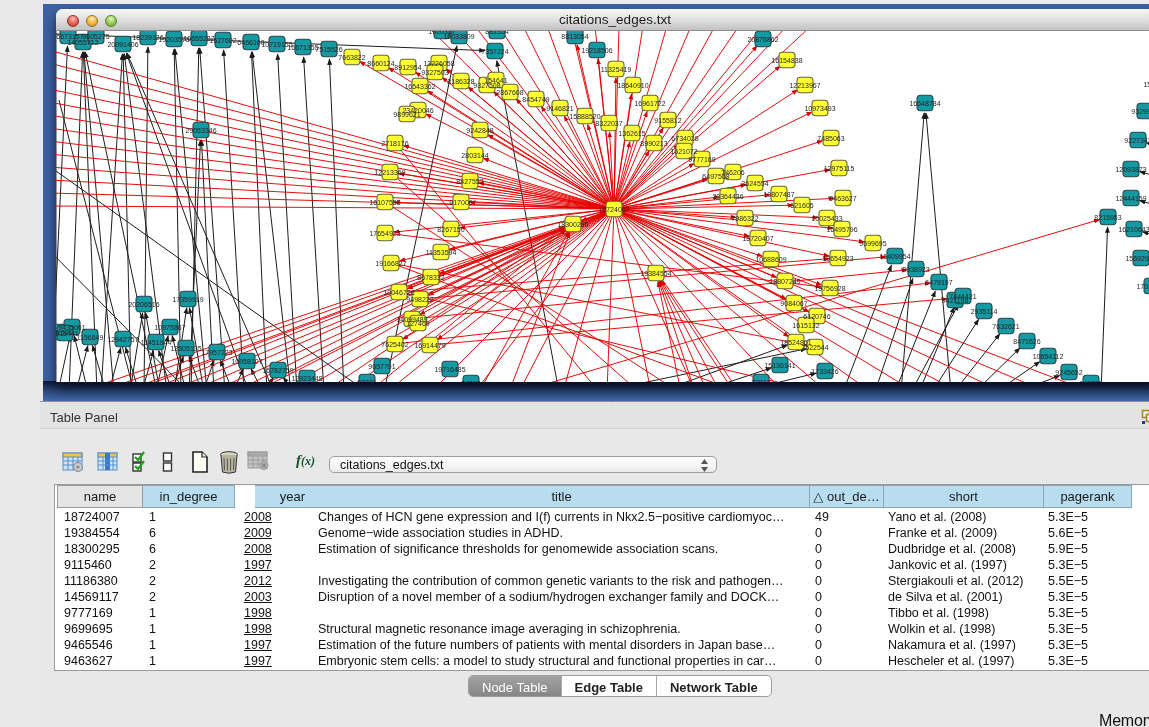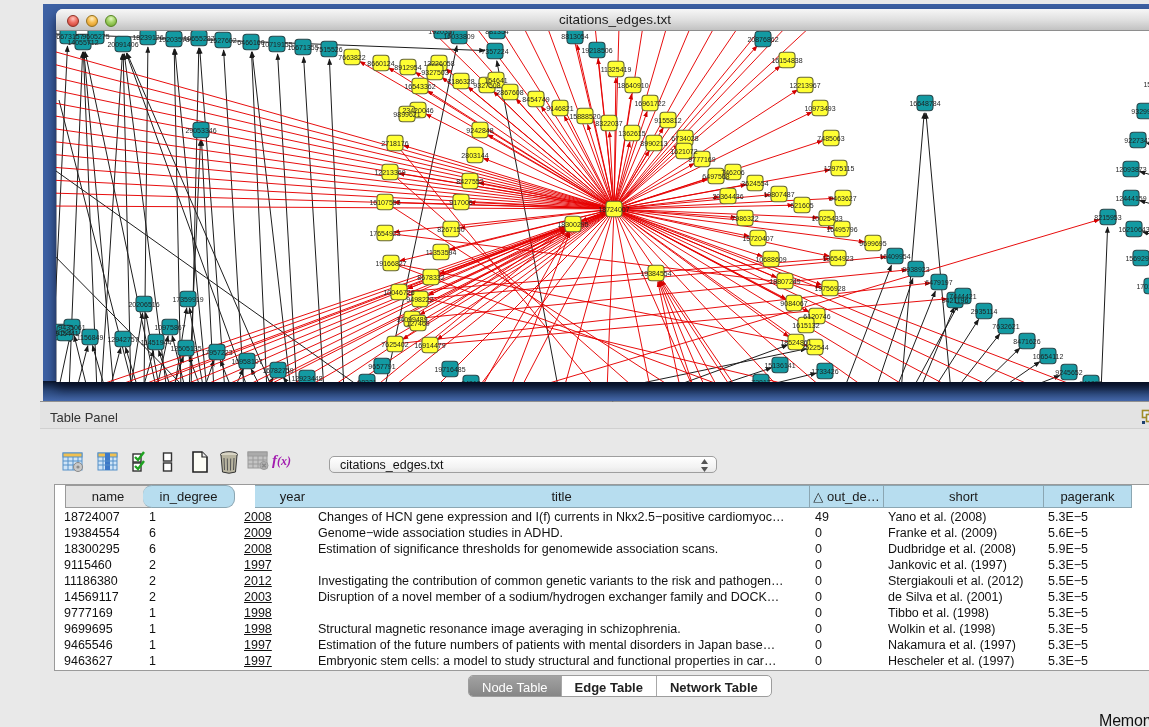--- a/index.html
+++ b/index.html
@@ -668,33 +668,33 @@
         <path d="M2 4 L3.5 21 Q10 23.5 16.5 21 L18 4" fill="#b8b4a0" stroke="#333"></path>
         <path d="M5 7 L5.5 19 M8.3 7.5 L8.5 19.5 M11.7 7.5 L11.5 19.5 M15 7 L14.5 19" stroke="#555"></path>
       </svg>
       <svg class="ic" style="left:207px" width="22" height="20" viewBox="0 0 22 20">
         <rect x="1" y="1" width="19" height="16" fill="#c4c4c4" stroke="#9a9a9a"></rect>
         <rect x="1" y="1" width="19" height="4" fill="#ababab" stroke="#9a9a9a"></rect>
         <path d="M1 9h19M1 13h19M6 5v12M11 5v12M16 5v12" stroke="#9a9a9a" fill="none"></path>
         <circle cx="17" cy="14.5" r="4" fill="#b0b0b0" stroke="#999"></circle>
         <path d="M15.2 12.7l3.6 3.6M18.8 12.7l-3.6 3.6" stroke="#888" stroke-width="1.3"></path>
       </svg>
-      <div class="ic" style="left:232px; top:22px; font-size:15px; font-style:italic; font-weight:bold; color:#a21caf; font-family:'Liberation Serif',serif;">f<span style="font-size:12px;">(x)</span></div>
+      <div class="ic" style="left:256px; top:22px; font-size:15px; font-style:italic; font-weight:bold; color:#14532d; font-family:'Liberation Serif',serif;">f<span style="font-size:12px;">(x)</span></div>
       <div id="dd">
         <div class="txt">citations_edges.txt</div>
         <svg class="arr" width="9" height="15" viewBox="0 0 9 15">
           <path d="M4.5 1 L8 6 L1 6 z" fill="#555"></path>
           <path d="M4.5 14 L8 9 L1 9 z" fill="#555"></path>
         </svg>
       </div>
     </div>
     <div id="tablebox">
       <div id="thead">
-        <div class="th first" style="left:8px; width:86px;">name</div>
-        <div class="th" style="left:86px; width:92px;border-radius:9px;">in_degree</div>
+        <div class="th first" style="left:0px; width:86px;">name</div>
+        <div class="th" style="left:86px; width:92px;">in_degree</div>
         <div class="th" style="left:198px; width:76px;">year</div>
         <div class="th" style="left:257px; width:496px;">title</div>
         <div class="th" style="left:753px; width:74px;">△ out_de…</div>
         <div class="th" style="left:827px; width:160px;">short</div>
         <div class="th" style="left:987px; width:88px;">pagerank</div>
       </div>
       <div id="tbody">
 <div class="tr">
             <div class="c0">18724007</div>
             <div class="c1">1</div>

